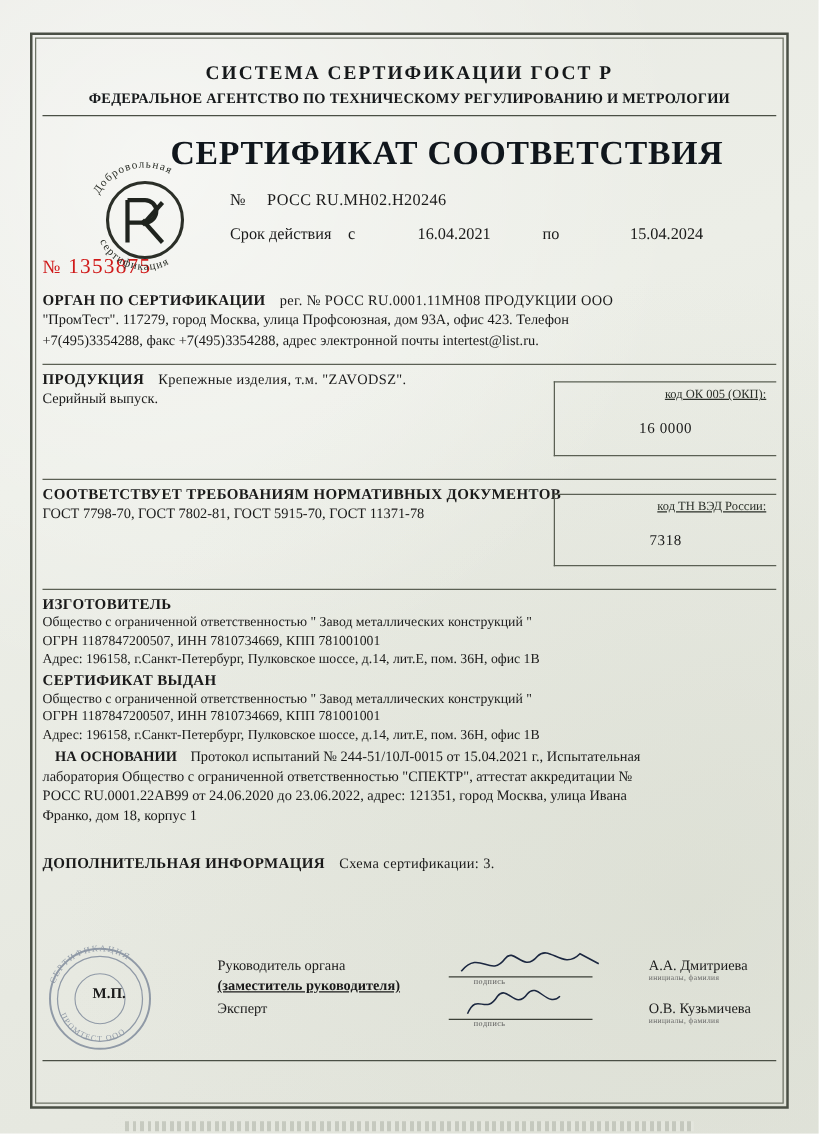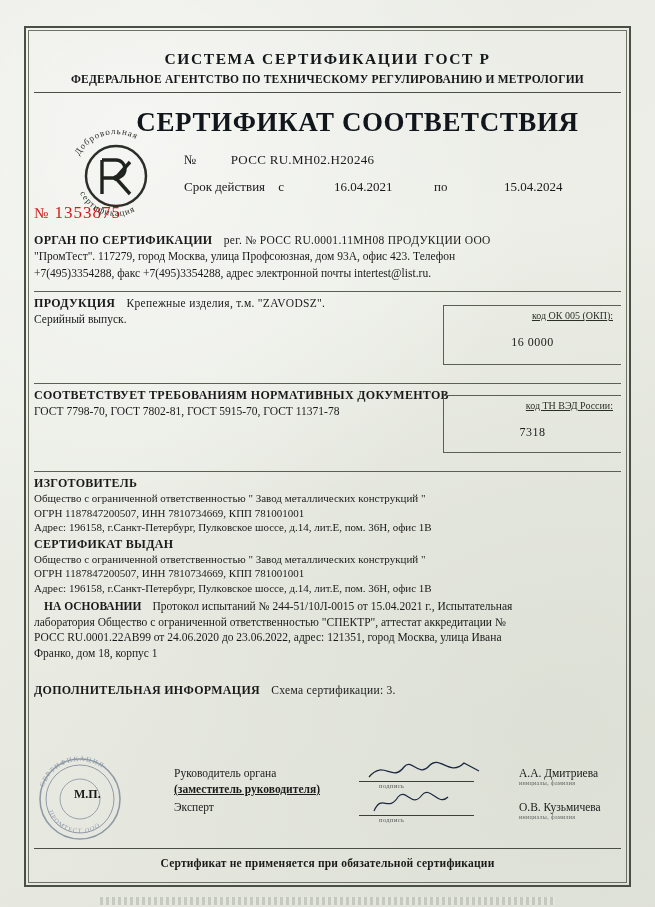--- a/index.html
+++ b/index.html
@@ -98,21 +98,21 @@
   }
   .stamp svg { display: block; }
 
   
   .numline {
     margin-top: 14px;
     padding-left: 150px;
     font-size: 13px;
   }
   .numline .lbl { font-weight: normal; }
-  .numline .val { margin-left: 31px; letter-spacing: 0.3px; }
+  .numline .val { margin-left: 14px; letter-spacing: 0.3px; }
 
   .dateline {
     margin-top: 11px;
     padding-left: 150px;
     font-size: 13px;
     position: relative;
   }
   .dateline .d1 { position: absolute; left: 300px; }
   .dateline .po { position: absolute; left: 400px; }
   .dateline .d2 { position: absolute; left: 470px; }
@@ -464,17 +464,16 @@
           <svg width="120" height="26" viewBox="0 0 120 26">
             <path d="M10,22 C18,4 24,24 34,8 C42,-2 48,20 58,6 C66,-4 74,18 84,8" fill="none" stroke="#1b2740" stroke-width="1.2"></path>
           </svg>
         </span>
         <span class="sig-name">О.В. Кузьмичева</span>
         <span class="sig-name-cap">инициалы, фамилия</span>
       </div>
     </div>
 
     <div class="footer-rule"></div>
-    <div class="footer-txt">Сертификат не применяется при обязательной сертификации</div>
   </div>
 
   <div class="bottom-bar"></div>
 </div>
 
 </body></html>

